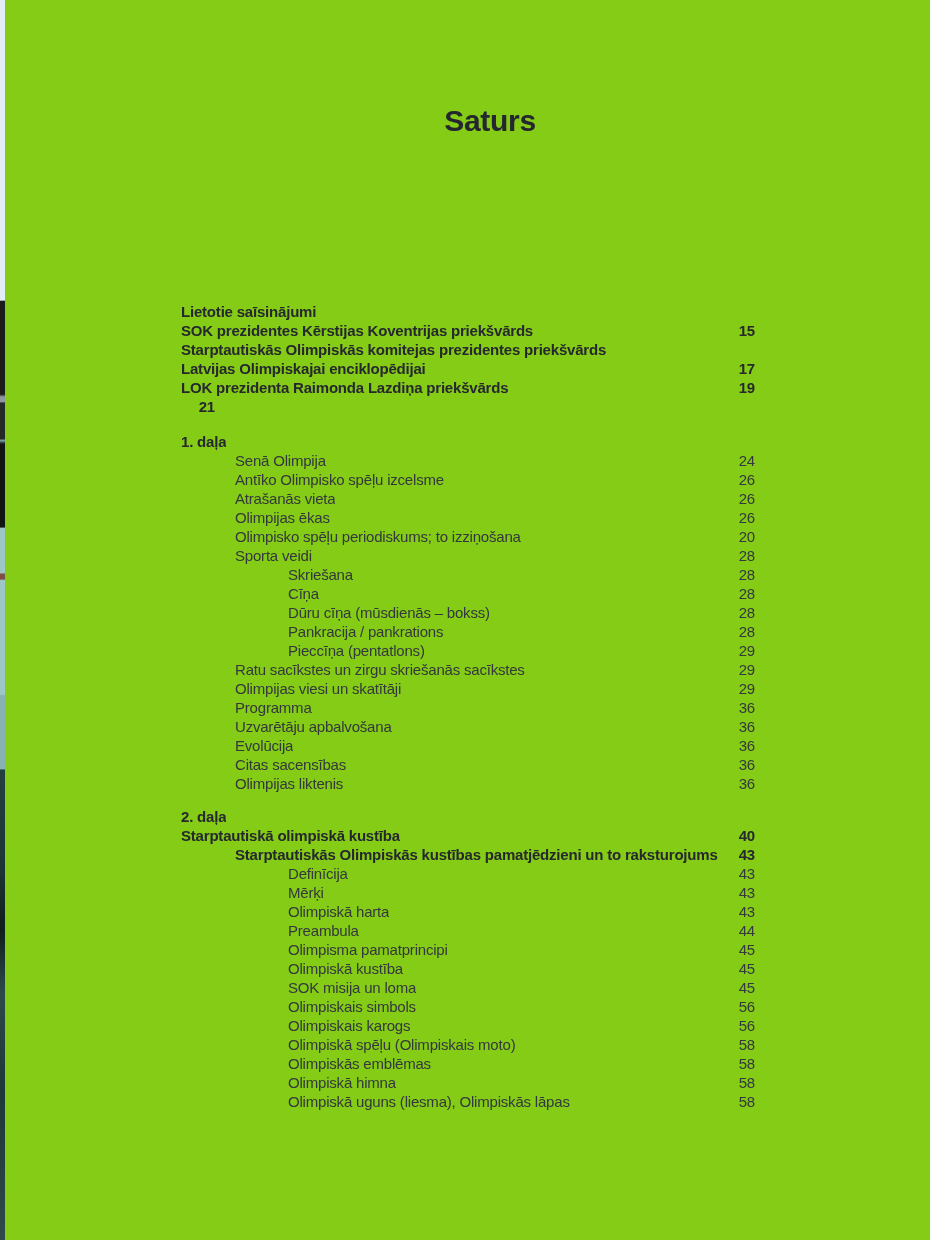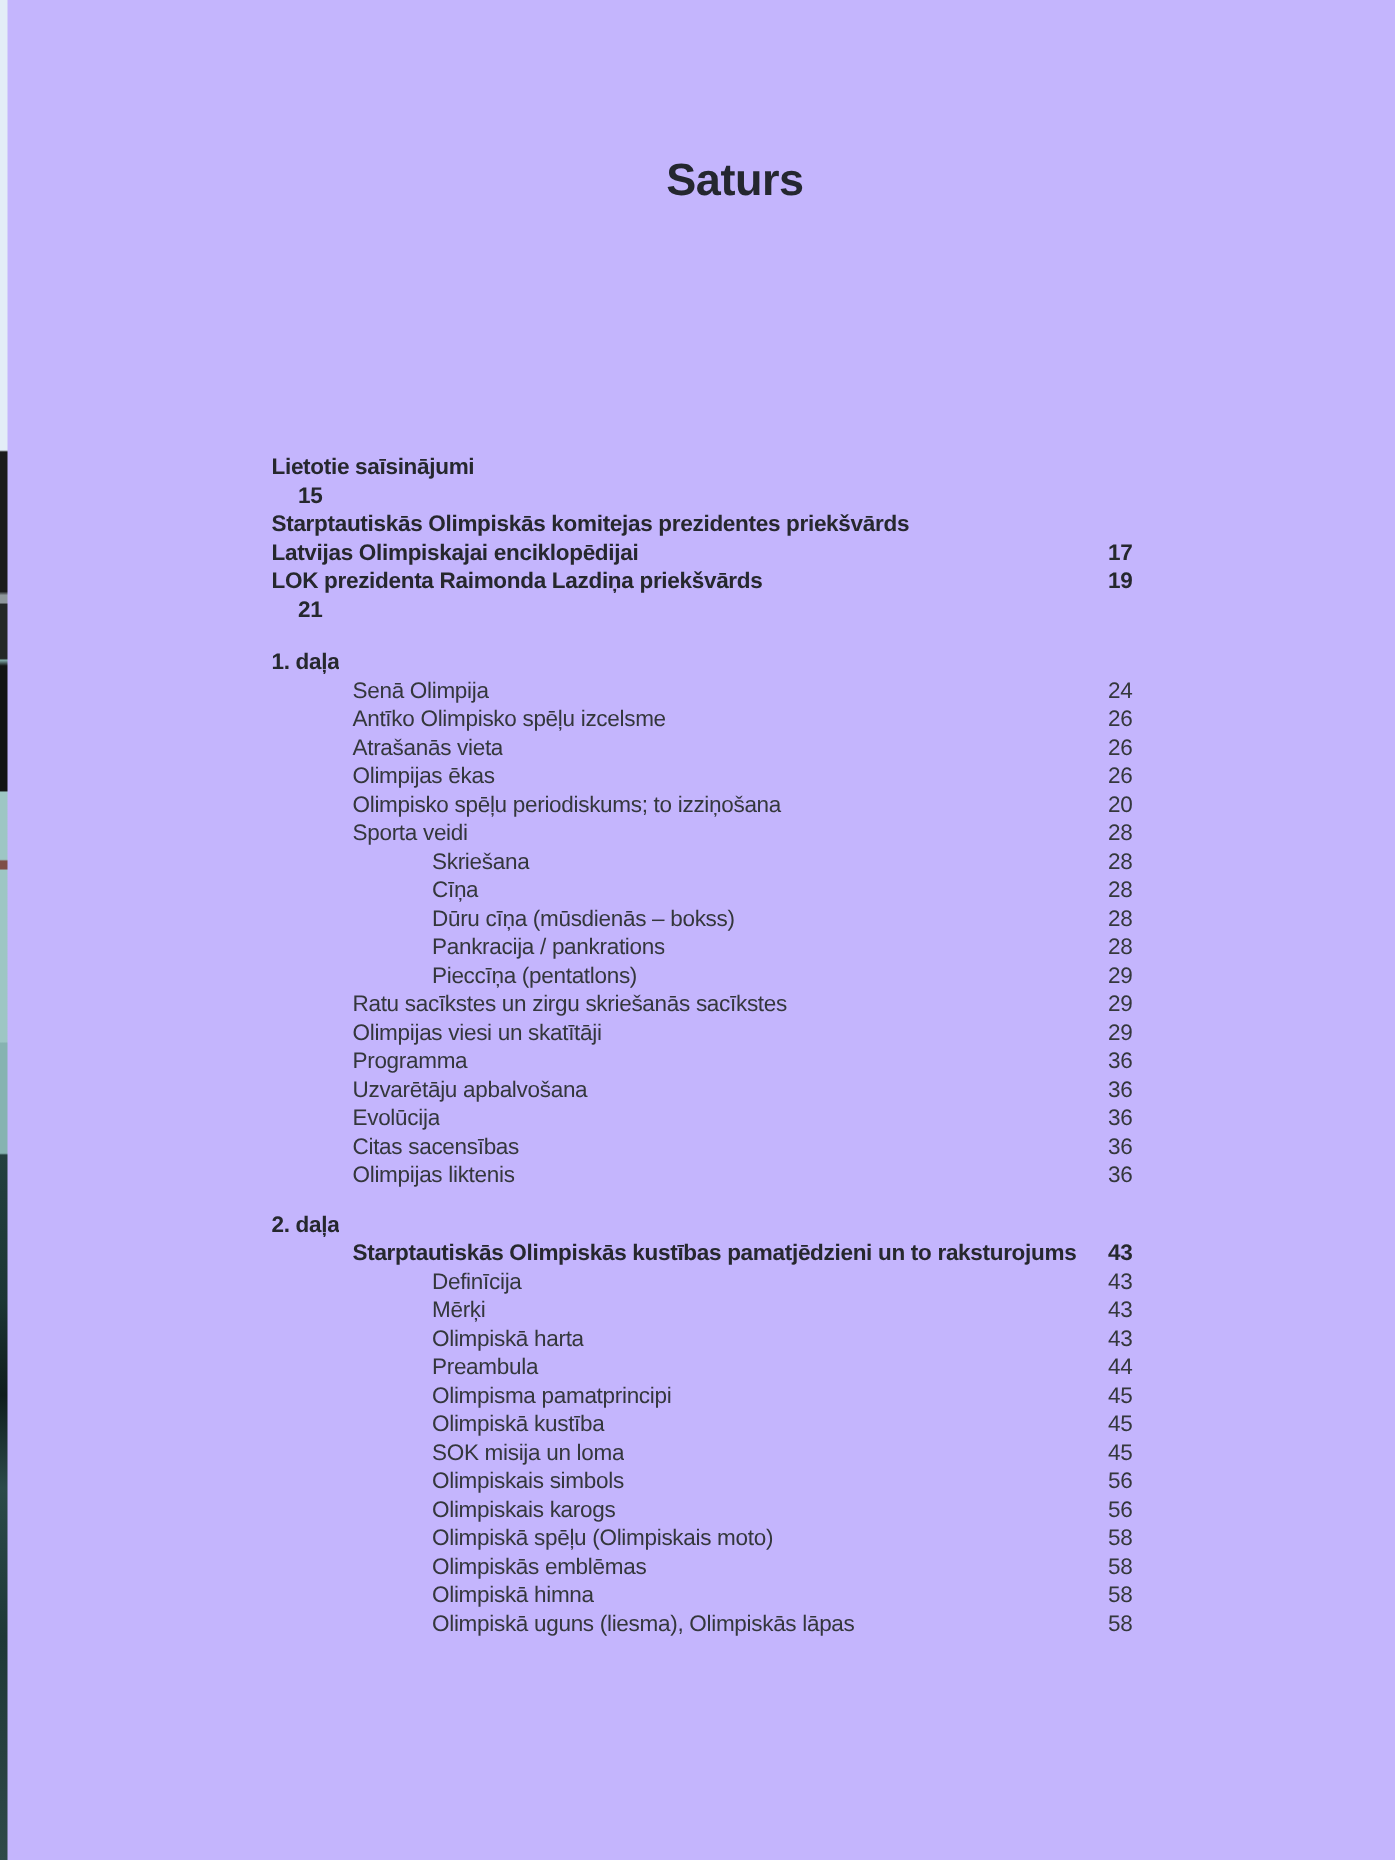--- a/index.html
+++ b/index.html
@@ -4,21 +4,21 @@
 <style>
   html, body {
     margin: 0;
     padding: 0;
     background: #ffffff;
   }
   .page {
     position: relative;
     width: 930px;
     height: 1240px;
-    background: #c4b5fd;
+    background: #84cc16;
     overflow: hidden;
     font-family: "Liberation Sans", "DejaVu Sans", sans-serif;
   }
   
   .scan-edge {
     position: absolute;
     left: 0;
     top: 0;
     width: 5px;
     height: 1240px;
@@ -104,20 +104,21 @@
   <div class="scan-edge"></div>
   <div class="title-wrap">
     <h1 class="page-title">Saturs</h1>
   </div>
   <div class="toc" id="toc">
       <div class="toc-row indent-0 bold">
         <span class="toc-label">Lietotie saīsinājumi</span>
         <span class="toc-page"></span>
       </div>
       <div class="toc-row indent-0 bold">
+        <span class="toc-label">SOK prezidentes Kērstijas Koventrijas priekšvārds</span>
         <span class="toc-page">15</span>
       </div>
       <div class="toc-row indent-0 bold">
         <span class="toc-label">Starptautiskās Olimpiskās komitejas prezidentes priekšvārds</span>
         <span class="toc-page"></span>
       </div>
       <div class="toc-row indent-0 bold">
         <span class="toc-label">Latvijas Olimpiskajai enciklopēdijai</span>
         <span class="toc-page">17</span>
       </div>
@@ -200,20 +201,24 @@
         <span class="toc-label">Citas sacensības</span>
         <span class="toc-page">36</span>
       </div>
       <div class="toc-row indent-1">
         <span class="toc-label">Olimpijas liktenis</span>
         <span class="toc-page">36</span>
       </div>
       <div class="toc-row indent-0 bold gap2">
         <span class="toc-label">2. daļa</span>
         <span class="toc-page"></span>
+      </div>
+      <div class="toc-row indent-0 bold">
+        <span class="toc-label">Starptautiskā olimpiskā kustība</span>
+        <span class="toc-page">40</span>
       </div>
       <div class="toc-row indent-1 bold">
         <span class="toc-label">Starptautiskās Olimpiskās kustības pamatjēdzieni un to raksturojums</span>
         <span class="toc-page">43</span>
       </div>
       <div class="toc-row indent-2">
         <span class="toc-label">Definīcija</span>
         <span class="toc-page">43</span>
       </div>
       <div class="toc-row indent-2">

